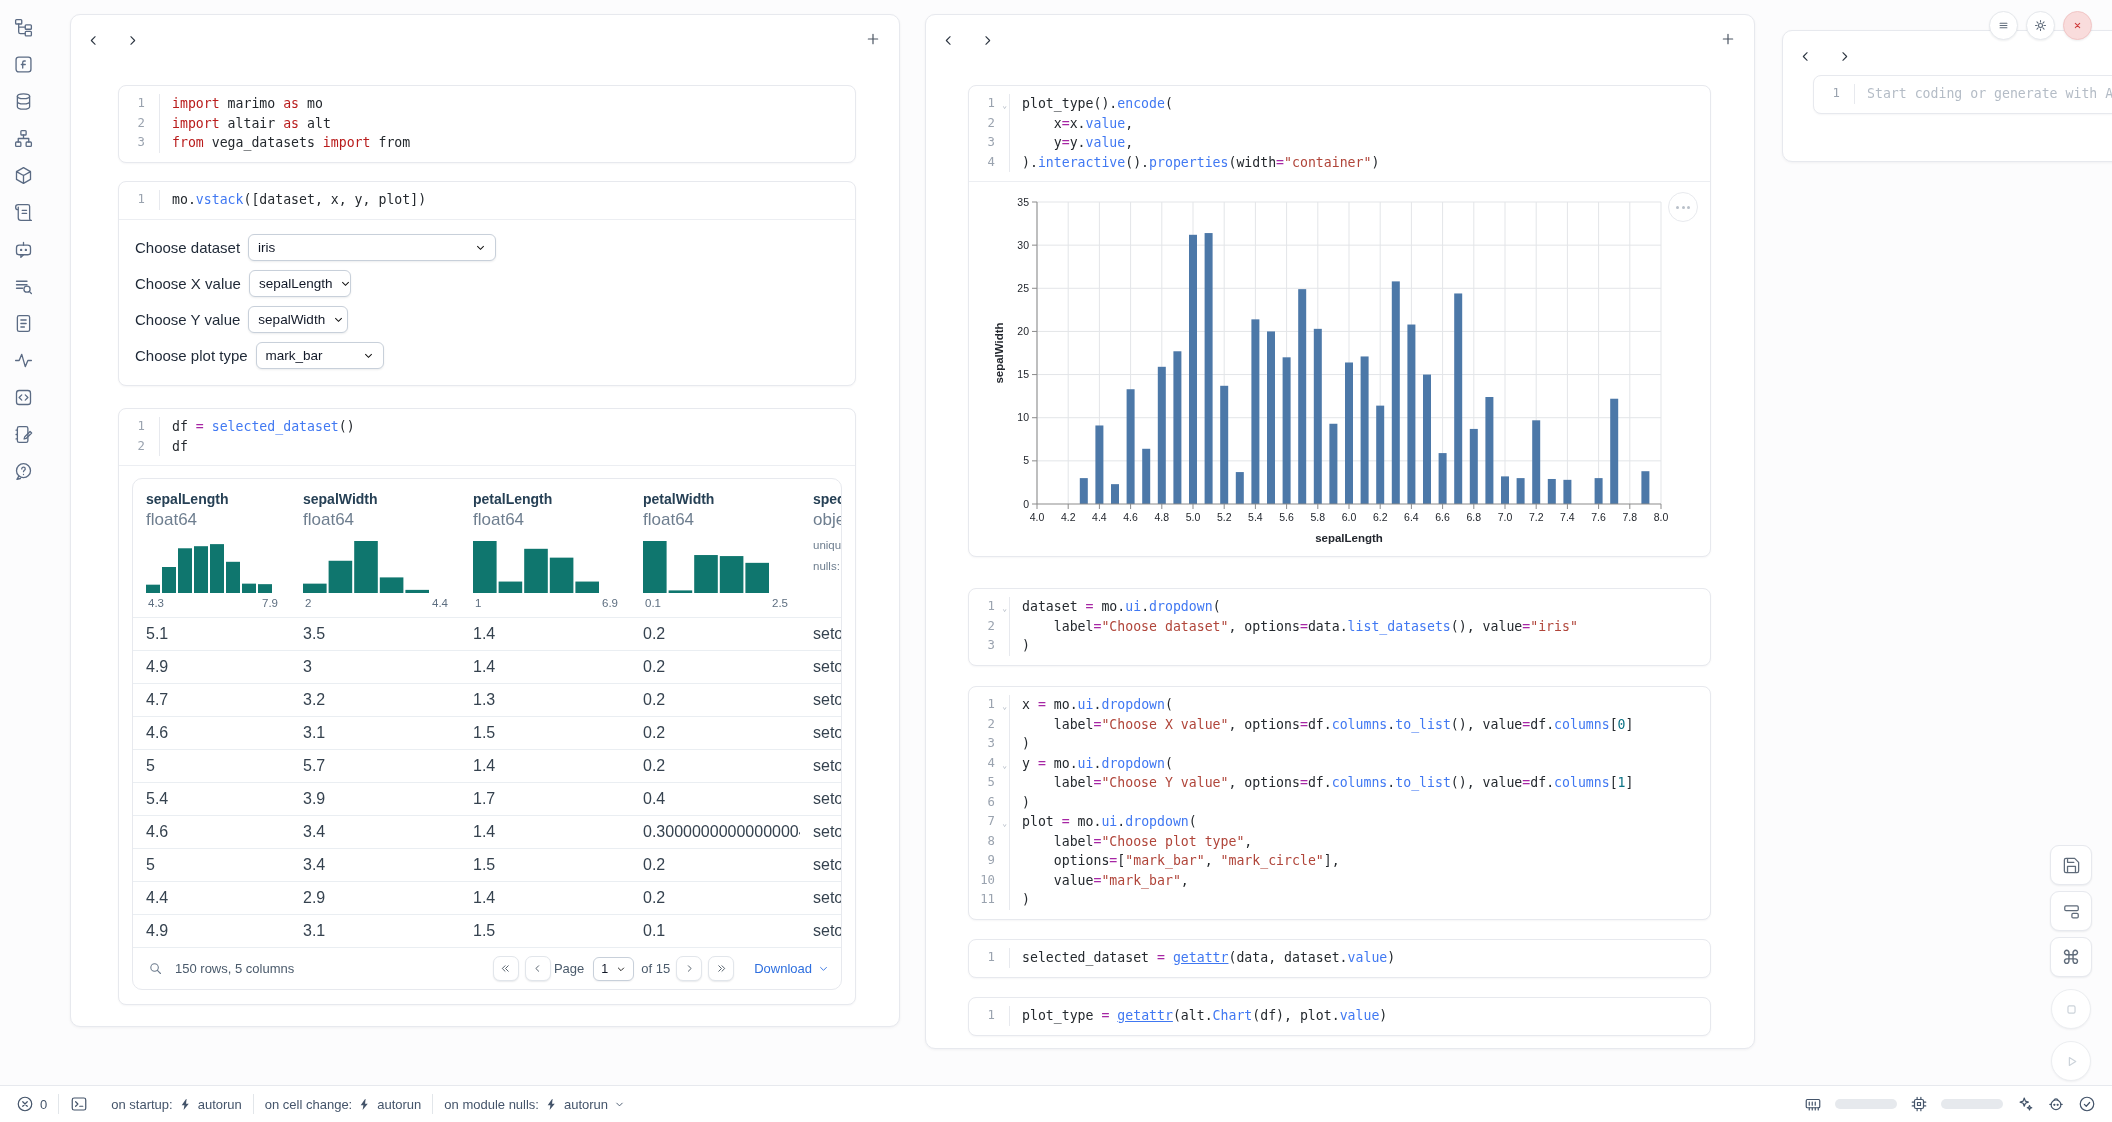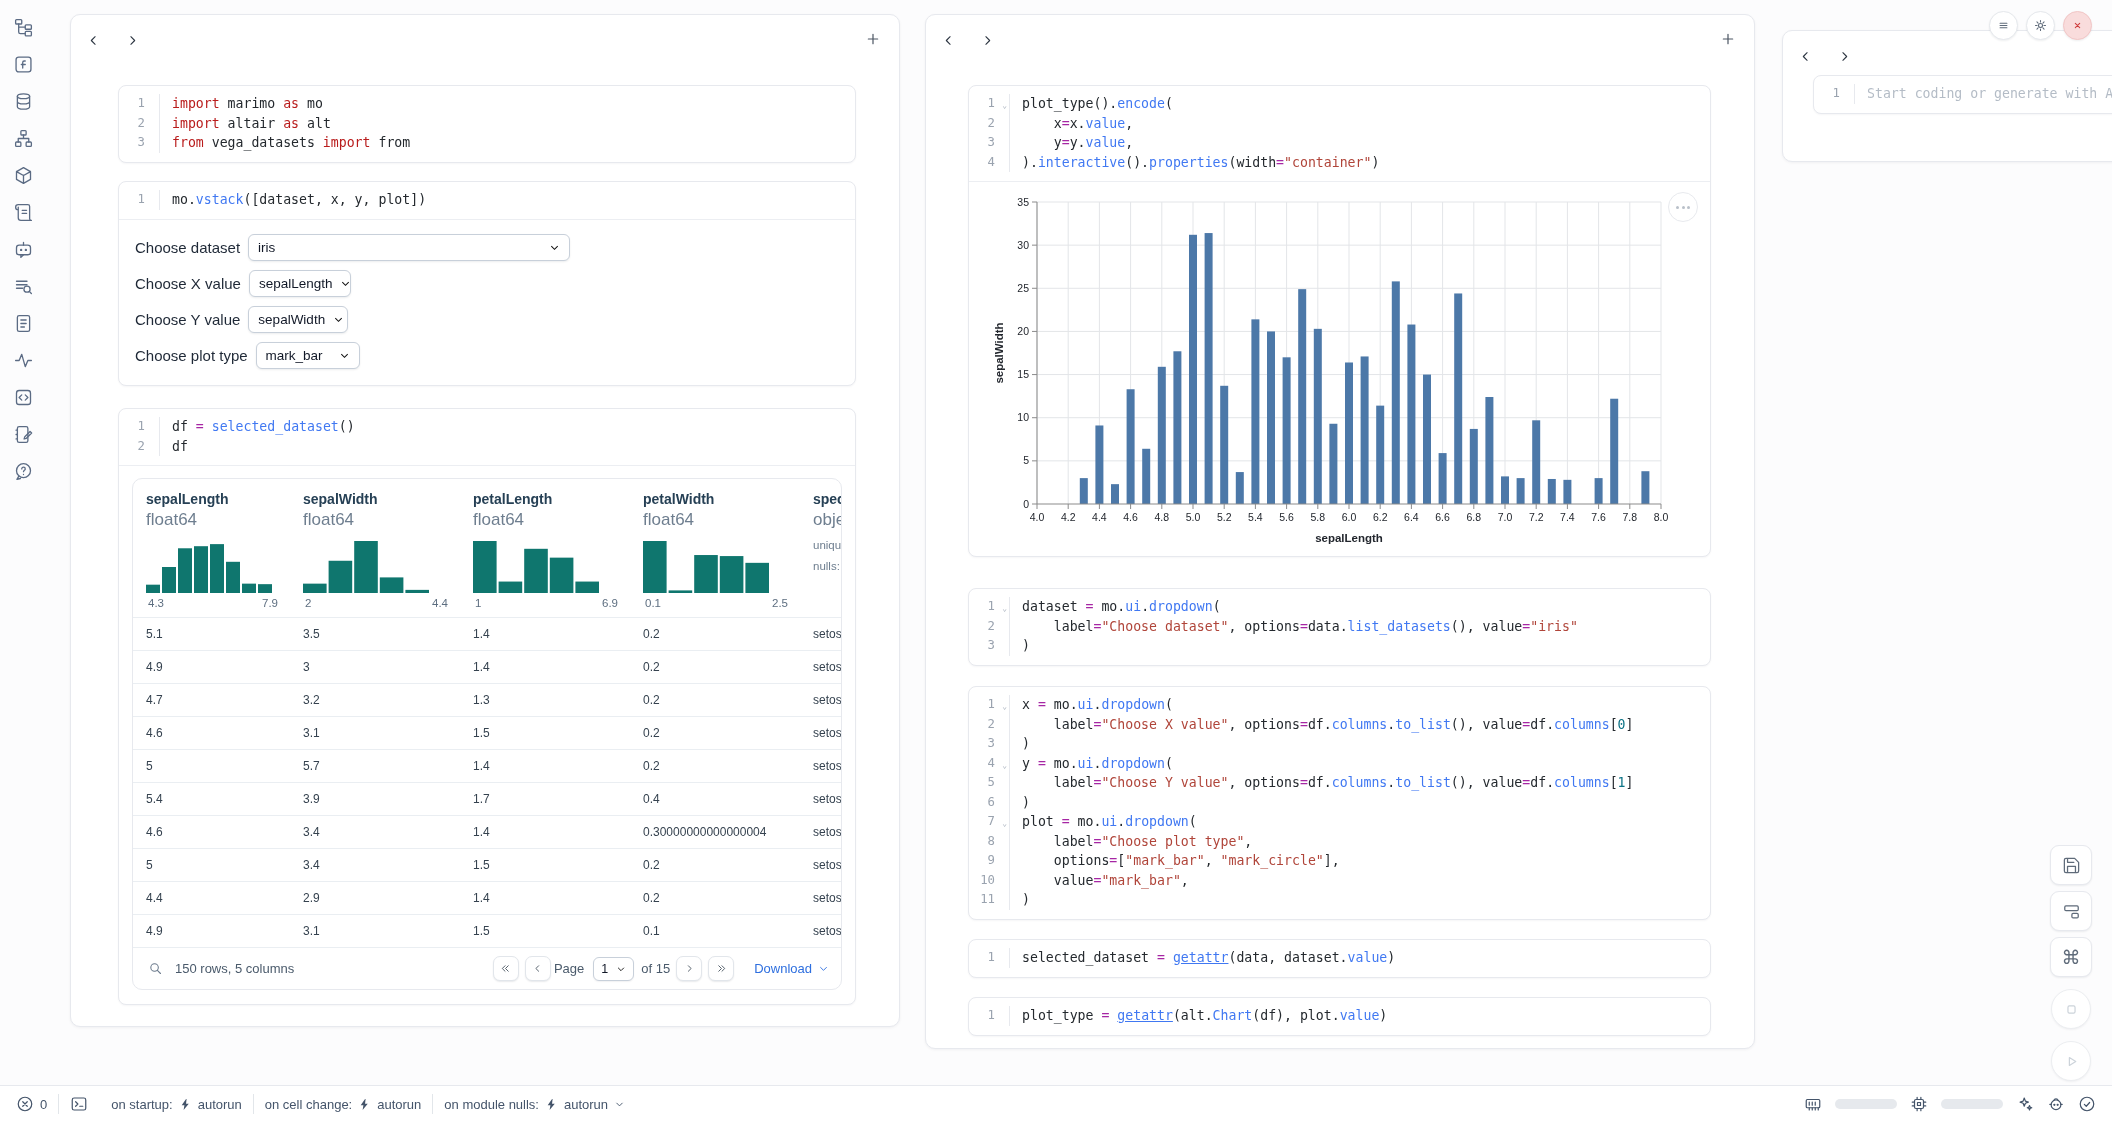--- a/index.html
+++ b/index.html
@@ -33,32 +33,32 @@
 .tok-num{color:#0b7285}.tok-ul{text-decoration:underline}.tok-und{}
 .cell-divider{border-top:1px solid #eceef2}
 
 
 .controls{padding:14px 16px 16px}
 .control-row{display:flex;align-items:center;margin-top:9px}
 .control-row:first-child{margin-top:0}
 .control-label{font-size:15px;color:#1f2937;margin-right:8px}
 .select{display:flex;align-items:center;justify-content:space-between;border:1px solid #c8d0da;border-radius:6px;background:#fff;box-shadow:0 1px 2px rgba(16,24,40,.08);padding:0 9px;font-size:13.5px;color:#111827;height:27px}
 .select svg{width:11px;height:11px;stroke:#111;stroke-width:2.2;fill:none;margin-left:8px;flex:none}
-.select.w0{width:322px}.select.w1{width:102px}.select.w2{width:100px}.select.w3{width:104px}
+.select.w0{width:248px}.select.w1{width:102px}.select.w2{width:100px}.select.w3{width:128px}
 
 
 .tcard{margin:12px 13px 14px;border:1px solid #e7e9ee;border-radius:10px;overflow:hidden}
 .t-head,.t-row{display:grid;grid-template-columns:157px 170px 170px 170px 1fr}
 .t-col{padding:12px 10px 0 13px;overflow:hidden}
 .t-name{font-size:14px;font-weight:bold;color:#264055;white-space:nowrap}
 .t-dtype{font-size:17px;color:#6e7e8f;margin-top:3px;white-space:nowrap}
 .t-hist{margin-top:11px;display:block}
 .t-range{display:flex;justify-content:space-between;font-size:11.5px;color:#5d6e80;padding:4px 2px 8px}
 .t-meta{font-size:11.5px;color:#6e7e8f;margin-top:9px;white-space:nowrap}
-.t-row{height:33px;border-top:1px solid #eaeef2;align-items:center;font-size:12px;color:#35424f}
+.t-row{height:33px;border-top:1px solid #eaeef2;align-items:center;font-size:16px;color:#35424f}
 .t-row span{padding-left:13px;white-space:nowrap;overflow:hidden}
 .t-footer{border-top:1px solid #eaeef2;height:42px;display:flex;align-items:center;padding:0 12px 0 15px;font-size:13px;color:#4a5a6b}
 .search-ic{width:15px;height:15px;margin-right:12px;flex:none}
 .search-ic svg{width:15px;height:15px;stroke:#6b7a8c;fill:none;stroke-width:1.7;stroke-linecap:round}
 .t-spacer{flex:1}
 .pg-btn{width:26px;height:25px;border:1px solid #e2e6eb;border-radius:7px;background:#fff;box-shadow:0 1px 1.5px rgba(16,24,40,.09);display:flex;align-items:center;justify-content:center;margin-left:6px}
 .pg-btn svg{width:11px;height:11px;stroke:#3f4c59;stroke-width:1.9;fill:none;stroke-linecap:round;stroke-linejoin:round}
 .pg-label{margin:0 2px 0 3px}
 .page-select{display:flex;align-items:center;border:1px solid #c8d0da;border-radius:6px;height:24px;padding:0 7px;margin:0 7px;font-size:12.5px;color:#111827;box-shadow:0 1px 1.5px rgba(16,24,40,.06);background:#fff}
 .page-select svg{width:10px;height:10px;margin-left:8px;stroke:#111;stroke-width:2.2;fill:none}

